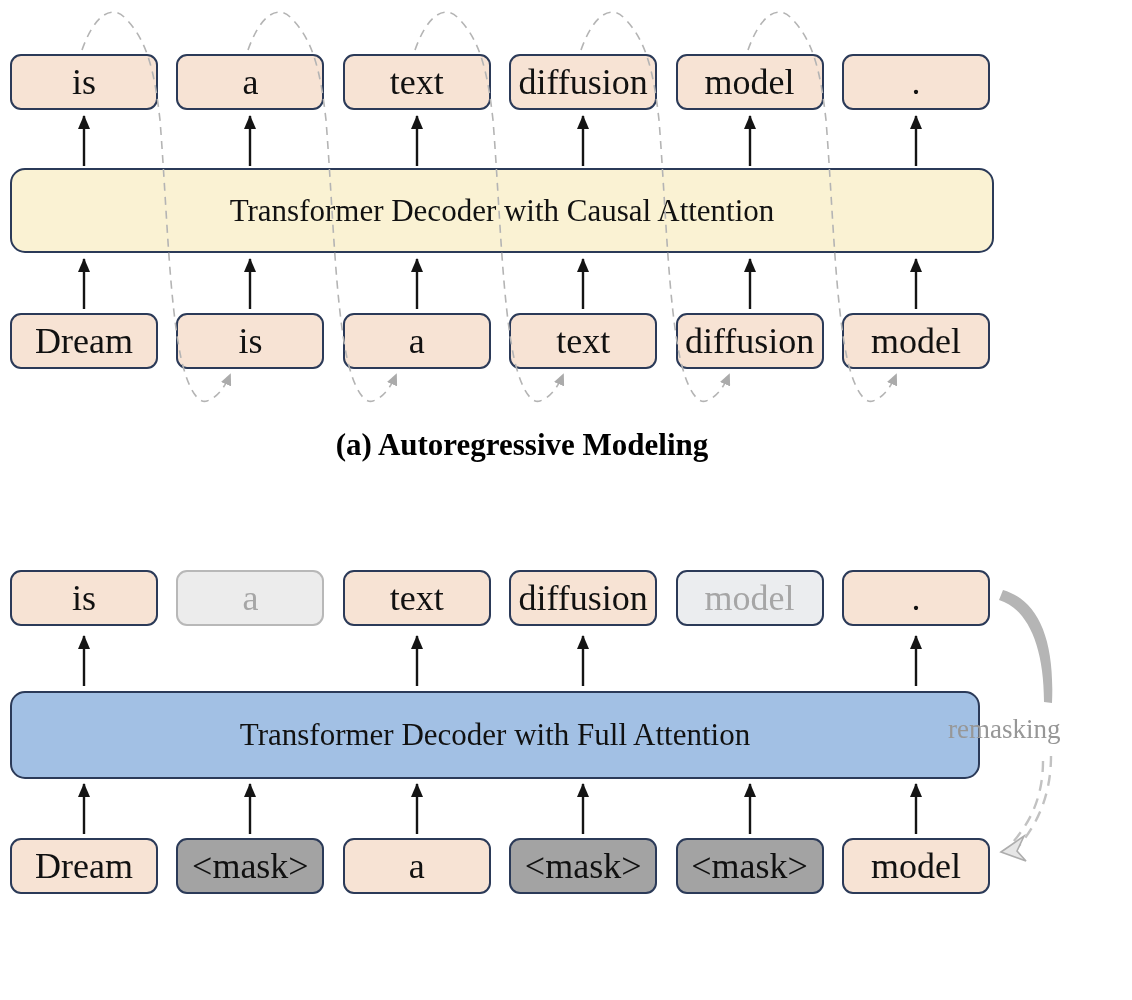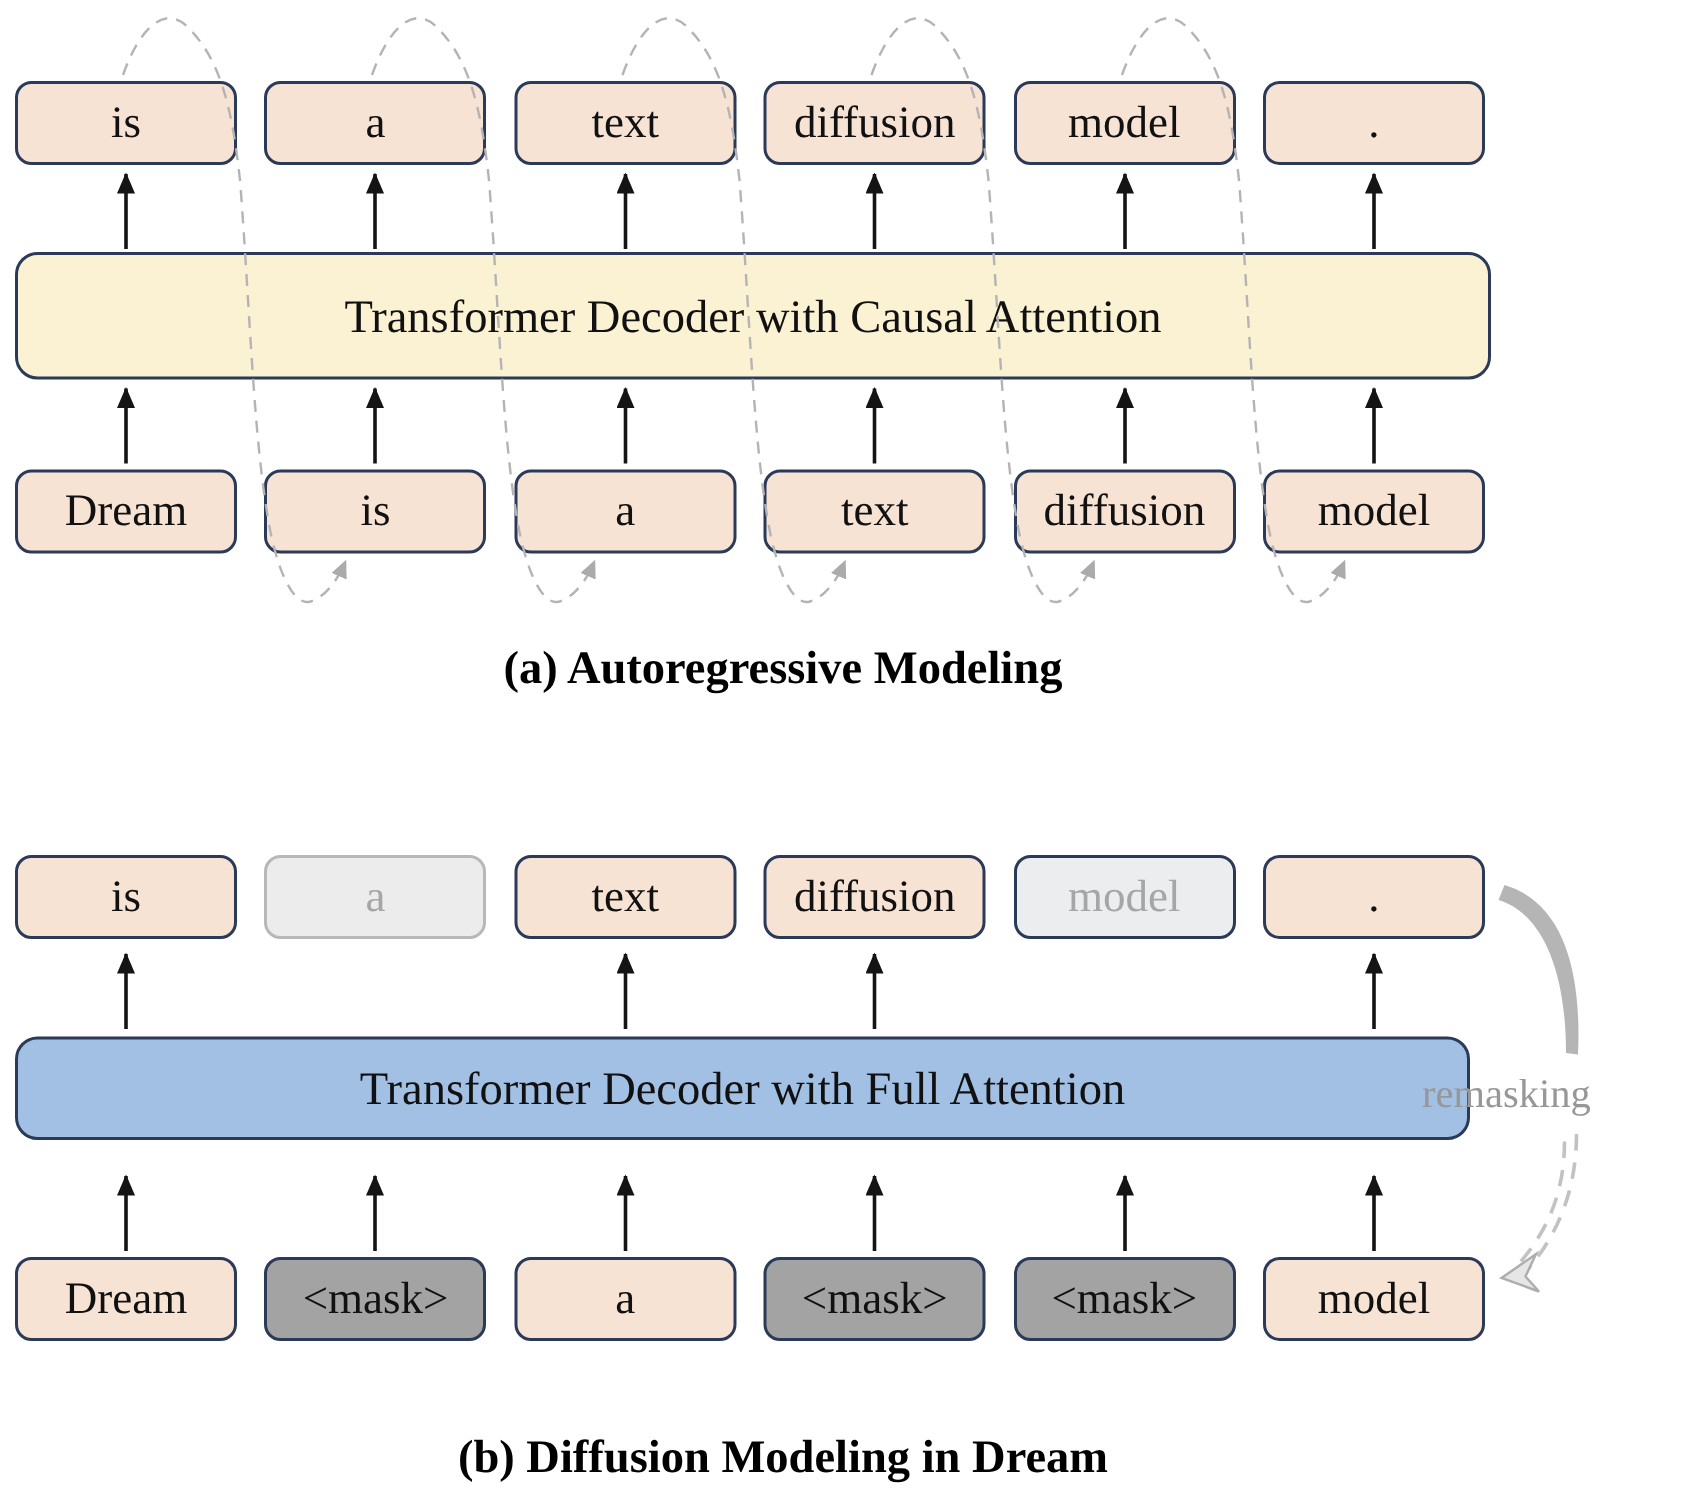--- a/index.html
+++ b/index.html
@@ -14,40 +14,40 @@
     position:absolute;left:10px;width:980px;
     display:flex;justify-content:space-between;
   }
   .tok{
     width:148px;height:56px;
     box-sizing:border-box;
     background:#F7E3D4;
     border:2px solid #2B3A58;
     border-radius:11px;
     display:flex;align-items:center;justify-content:center;
-    font-size:30px;color:#111111;
+    font-size:36px;color:#111111;
     white-space:nowrap;
   }
   .tok.mask{ background:#a3a3a3; }
   .tok.muted-gray{
     background:#ECECEC;border-color:#B8B8B8;color:#A6A6A6;
   }
   .tok.muted-navy{
     background:#EBEDEF;border-color:#2B3A58;color:#A6A6A6;
   }
   .decoder{
     position:absolute;left:10px;
     box-sizing:border-box;
     border:2px solid #2B3A58;
     border-radius:15px;
     display:flex;align-items:center;justify-content:center;
     font-size:31px;color:#111111;
   }
   .decoder.causal{ top:168px;width:984px;height:85px;background:#FAF2D3; }
-  .decoder.full{ top:691px;width:970px;height:69px;background:#A2C0E4; }
+  .decoder.full{ top:691px;width:970px;height:88px;background:#A2C0E4; }
   .caption{
     position:absolute;left:32px;width:980px;
     text-align:center;
     font-weight:bold;font-size:31px;color:#000000;
   }
   .caption.a{ top:427px; }
   .caption.b{ top:953px; }
   .remask-label{
     position:absolute;left:948px;top:714px;width:132px;
     font-size:27px;color:#979797;white-space:nowrap;
@@ -102,21 +102,20 @@
     <div class="tok">Dream</div>
     <div class="tok mask">&lt;mask&gt;</div>
     <div class="tok">a</div>
     <div class="tok mask">&lt;mask&gt;</div>
     <div class="tok mask">&lt;mask&gt;</div>
     <div class="tok">model</div>
   </div>
 
   <div class="remask-label">remasking</div>
 
-  <div class="caption b">(b) Diffusion Modeling in Dream</div>
 
   <svg class="overlay" width="1132" height="1000" viewBox="0 0 1132 1000">
     <defs>
       <marker id="blkArrow" markerUnits="userSpaceOnUse" markerWidth="15" markerHeight="12" refX="13" refY="6" orient="auto">
         <path d="M0,0 L14,6 L0,12 Z" fill="#141414"></path>
       </marker>
       <marker id="gryArrow" markerUnits="userSpaceOnUse" markerWidth="13" markerHeight="11" refX="10" refY="5.5" orient="auto">
         <path d="M0,0 L12,5.5 L0,11 Z" fill="#ABABAB"></path>
       </marker>
       <path id="loopA" d="M 82 50 C 94 16, 112 2, 127 20 C 148 42, 155 75, 160 120

